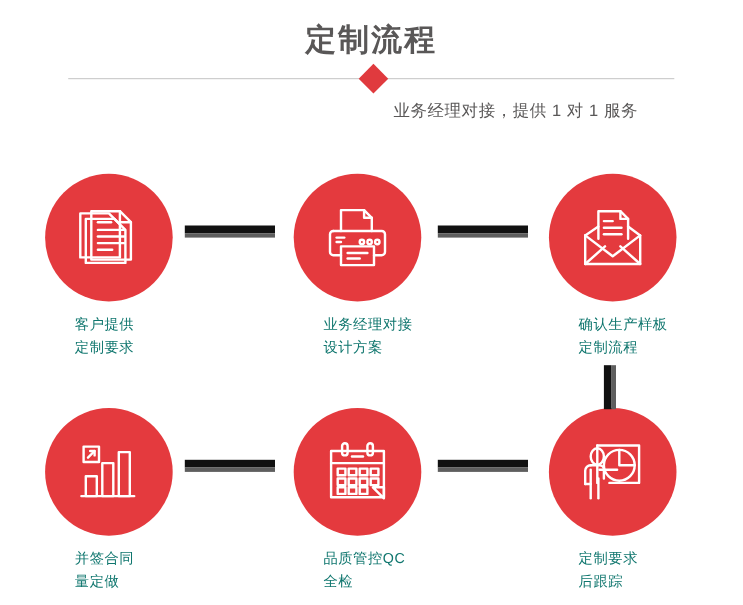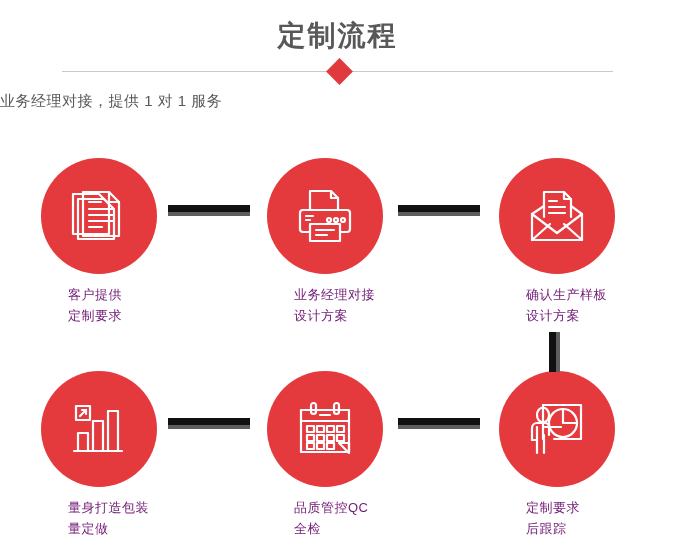--- a/index.html
+++ b/index.html
@@ -50,21 +50,21 @@
     width: 19px;
     height: 19px;
     background: #e03a3e;
     transform: rotate(45deg);
   }
   .subtitle {
     position: absolute;
     top: 89px;
     left: 0;
     width: 580px;
-    text-align: left;
+    text-align: right;
     font-size: 15px;
     color: #595757;
     letter-spacing: 0.5px;
     line-height: 24px;
   }
 
   
   .flow {
     position: absolute;
     left: 0;
@@ -99,21 +99,21 @@
     height: 64px;
     display: block;
   }
   .step-label {
     position: absolute;
     top: 126px;
     left: 49px;
     width: 130px;
     font-size: 13px;
     line-height: 21px;
-    color: #701a75;
+    color: #0f766e;
     letter-spacing: 0.5px;
     white-space: pre-line;
     text-align: left;
   }
 
   
   .conn-h {
     position: absolute;
     width: 82px;
     height: 11px;
@@ -221,38 +221,38 @@
           <path d="M24 29 h16"></path>
           <path d="M7 30 v26 h50 V30 L46 22"></path>
           <path d="M19 22 L7 30"></path>
           <path d="M7 30 L32 49 L57 30"></path>
           <path d="M7 56 L25 40"></path>
           <path d="M57 56 L39 40"></path>
         </g>
       </svg>
     </div>
     <div class="step-label">确认生产样板
-设计方案</div>
+定制流程</div>
   </div>
 
   <div class="step step-r2 step-c1">
     <div class="circle">
       <svg viewBox="0 0 64 64">
         <g fill="none" stroke="#ffffff" stroke-width="2.2" stroke-linejoin="round" stroke-linecap="round">
           <path d="M9 9 h14 v14 H9 Z"></path>
           <path d="M13 19 L19 13"></path>
           <path d="M15 13 h4 v4"></path>
           <path d="M11 36 h10 v18 H11 Z"></path>
           <path d="M26 24 h10 v30 H26 Z"></path>
           <path d="M41 14 h10 v40 H41 Z"></path>
           <path d="M7 54 h48"></path>
         </g>
       </svg>
     </div>
-    <div class="step-label">量身打造包装
+    <div class="step-label">并签合同
 量定做</div>
   </div>
 
   <div class="step step-r2 step-c2">
     <div class="circle">
       <svg viewBox="0 0 64 64">
         <g fill="none" stroke="#ffffff" stroke-width="2.2" stroke-linejoin="round" stroke-linecap="round">
           <rect x="8" y="13" width="48" height="42"></rect>
           <path d="M8 24 h48"></path>
           <rect x="18" y="6" width="5" height="11" rx="2.5"></rect>

